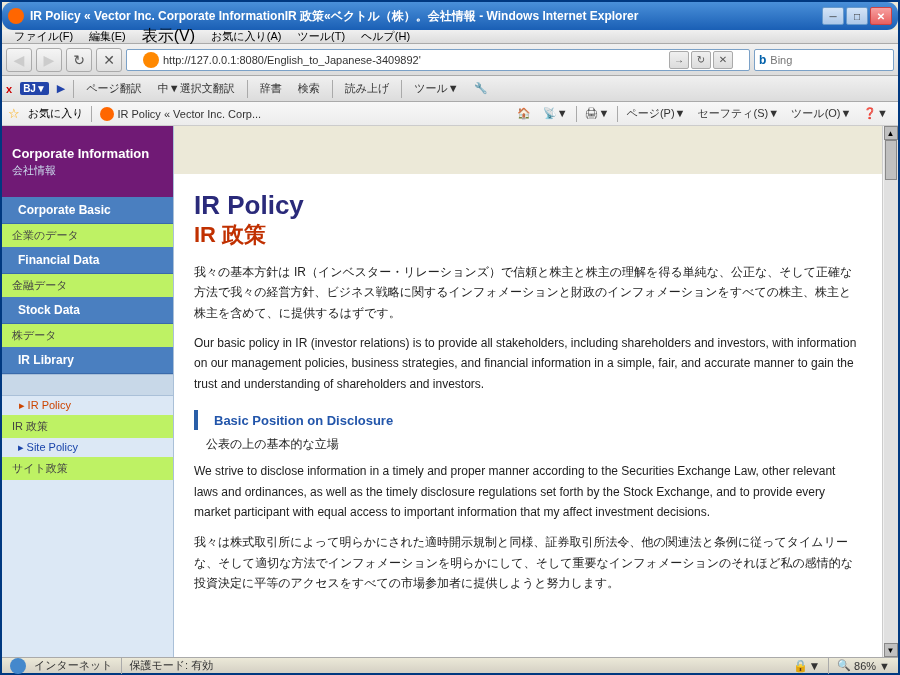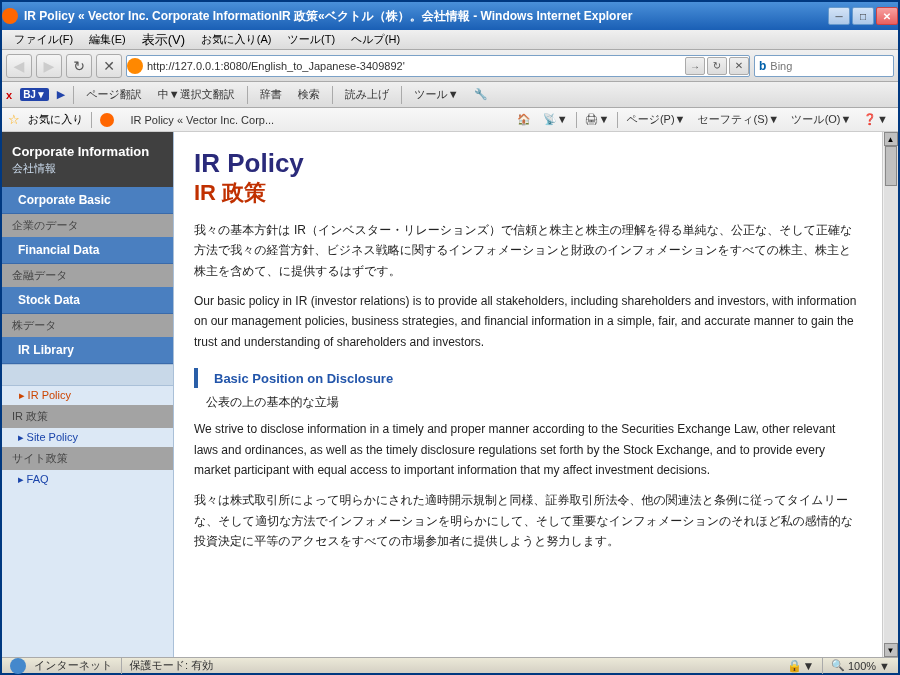--- a/index.html
+++ b/index.html
@@ -20,25 +20,26 @@
       flex-direction: column;
       background: #ece9d8;
       border: 2px solid #003880;
     }
 
     .title-bar {
       background: linear-gradient(to bottom, #4a90d9 0%, #1a5fb5 100%);
       height: 28px;
       display: flex;
       align-items: center;
-      padding: 0 0;
+      padding: 0 6px;
       color: white;
       font-size: 12px;
       font-weight: bold;
       flex-shrink: 0;
+      border-radius: 11px;
     }
 
     .title-bar-icon {
       width: 16px;
       height: 16px;
       margin-right: 6px;
       background: #ff6600;
       border-radius: 50%;
       display: inline-block;
       flex-shrink: 0;
@@ -109,21 +110,21 @@
     }
 
     .address-bar-container {
       display: flex;
       align-items: center;
       background: white;
       border: 1px solid #7ba1c7;
       border-radius: 2px;
       height: 22px;
       flex: 1;
-      padding: 0 0;
+      padding: 0 16px;
     }
 
     .browser-icon {
       width: 16px;
       height: 16px;
       margin-right: 4px;
       background: #ff8800;
       border-radius: 50%;
       flex-shrink: 0;
     }
@@ -212,21 +213,21 @@
       align-items: center;
       padding: 0 6px;
       gap: 8px;
       border-bottom: 1px solid #ccc;
       flex-shrink: 0;
     }
 
     .bookmark-item {
       display: flex;
       align-items: center;
-      gap: 16px;
+      gap: 3px;
       font-size: 11px;
       cursor: pointer;
       color: #333;
     }
 
     .fav-icon-small {
       width: 14px;
       height: 14px;
       background: #ff6600;
       border-radius: 50%;
@@ -263,23 +264,23 @@
       width: 172px;
       background: #dce8f5;
       border-right: 1px solid #aac0d8;
       display: flex;
       flex-direction: column;
       flex-shrink: 0;
       overflow-y: auto;
     }
 
     .sidebar-header {
-      background: #404040;
+      background: #701a75;
       color: white;
-      padding: 12px 10px;
+      padding: 20px 10px;
       font-size: 13px;
       font-weight: bold;
       line-height: 1.3;
     }
 
     .sidebar-header-sub {
       font-size: 11px;
       font-weight: normal;
       color: #ccdcee;
     }
@@ -291,21 +292,21 @@
       font-size: 12px;
       font-weight: bold;
       cursor: pointer;
       border-bottom: 1px solid #3a6aaa;
     }
 
     .sidebar-nav-sub {
       padding: 4px 10px;
       color: #444;
       font-size: 11px;
-      background: #a3a3a3;
+      background: #bef264;
     }
 
     .sidebar-section-label {
       padding: 4px 10px;
       color: #333;
       font-size: 11px;
       font-weight: bold;
       background: #c8d8e8;
       border-top: 1px solid #aac0d8;
       border-bottom: 1px solid #aac0d8;
@@ -324,20 +325,21 @@
       color: #cc4400;
       padding-left: 17px;
     }
 
     
     .content-area {
       flex: 1;
       background: white;
       overflow-y: auto;
       padding: 16px 20px;
+      margin-top: 48px;
     }
 
     .content-title-en {
       font-size: 26px;
       font-weight: bold;
       color: #2a2a7a;
       line-height: 1.2;
     }
 
     .content-title-ja {
@@ -449,24 +451,24 @@
   <div class="title-bar">
     <span class="title-bar-icon"></span>
     <span class="title-bar-text">IR Policy « Vector Inc. Corporate InformationIR 政策«ベクトル（株）。会社情報 - Windows Internet Explorer</span>
     <div class="title-bar-buttons">
       <div class="tb-btn">─</div>
       <div class="tb-btn">□</div>
       <div class="tb-btn close-btn">✕</div>
     </div>
   </div>
 
-  <div style="background: linear-gradient(to bottom, #f0f0f0, #dcdcdc); height: 20px; display: flex; align-items: center; padding: 0 6px; gap: 4px; border-bottom: 1px solid #aaa; flex-shrink: 0;">
+  <div style="background: linear-gradient(to bottom, #f0f0f0, #dcdcdc); height: 14px; display: flex; align-items: center; padding: 0 6px; gap: 4px; border-bottom: 1px solid #aaa; flex-shrink: 0;">
     <span style="font-size: 11px; cursor: pointer; padding: 2px 6px;">ファイル(F)</span>
     <span style="font-size: 11px; cursor: pointer; padding: 2px 6px;">編集(E)</span>
-    <span style="font-size: 13px; cursor: pointer; padding: 2px 6px;">表示(V)</span>
+    <span style="font-size: 16px; cursor: pointer; padding: 2px 6px;">表示(V)</span>
     <span style="font-size: 11px; cursor: pointer; padding: 2px 6px;">お気に入り(A)</span>
     <span style="font-size: 11px; cursor: pointer; padding: 12px 6px;">ツール(T)</span>
     <span style="font-size: 11px; cursor: pointer; padding: 2px 6px;">ヘルプ(H)</span>
   </div>
 
   <div class="nav-bar">
     <div class="nav-btn disabled">◀</div>
     <div class="nav-btn disabled">▶</div>
     <div class="nav-btn">↻</div>
     <div class="nav-btn">✕</div>
@@ -548,21 +550,20 @@
       <div class="sidebar-nav-item">IR Library</div>
 
       <div class="sidebar-section-label">&nbsp;</div>
 
       <a class="sidebar-link active">▸ IR Policy</a>
       <div class="sidebar-nav-sub">IR 政策</div>
 
       <a class="sidebar-link">▸ Site Policy</a>
       <div class="sidebar-nav-sub">サイト政策</div>
 
-      <a class="sidebar-link">▸ FAQ</a>
 
     </div>
 
     <div class="content-area">
 
       <div class="content-title-en">IR Policy</div>
       <div class="content-title-ja">IR 政策</div>
 
       <p class="content-text">我々の基本方針は IR（インベスター・リレーションズ）で信頼と株主と株主の理解を得る単純な、公正な、そして正確な方法で我々の経営方針、ビジネス戦略に関するインフォメーションと財政のインフォメーションをすべての株主、株主と株主を含めて、に提供するはずです。</p>
       <p class="content-text">Our basic policy in IR (investor relations) is to provide all stakeholders, including shareholders and investors, with information on our management policies, business strategies, and financial information in a simple, fair, and accurate manner to gain the trust and understanding of shareholders and investors.</p>
@@ -592,19 +593,19 @@
     <div class="status-globe"></div>
     <span>インターネット</span>
     <div class="status-divider"></div>
     <span>保護モード: 有効</span>
 
     <div class="status-right">
       <span class="status-lock">🔒▼</span>
       <div class="status-divider"></div>
       <div class="zoom-control">
         <span>🔍</span>
-        <span>100%</span>
+        <span>86%</span>
         <span>▼</span>
       </div>
     </div>
   </div>
 
 </div>
 
 </body></html>

